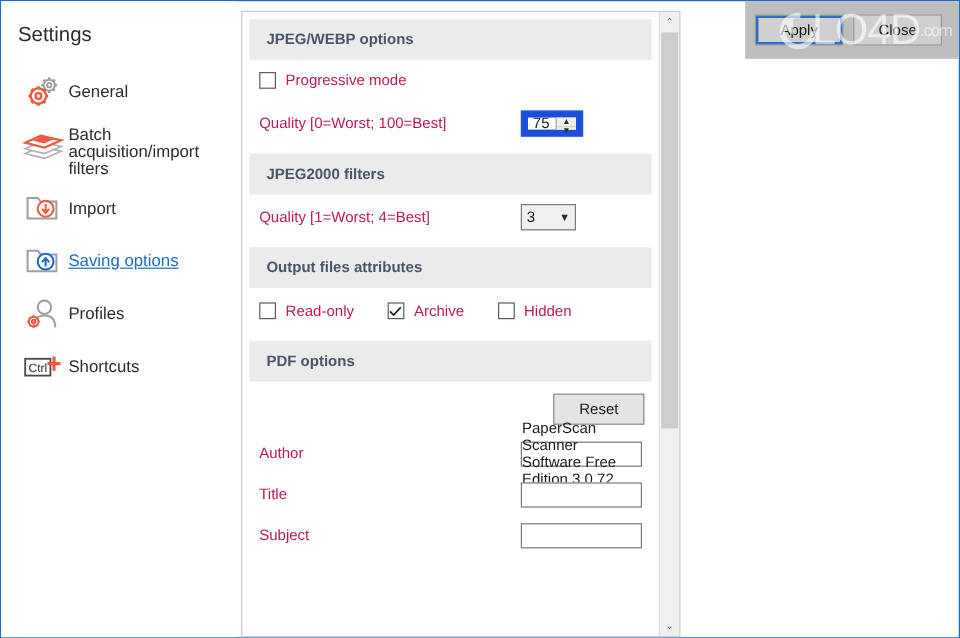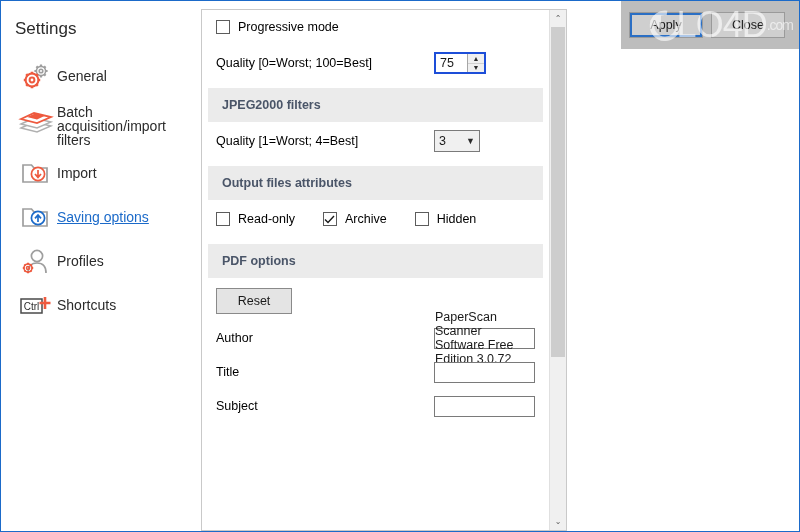--- a/index.html
+++ b/index.html
@@ -92,35 +92,35 @@
     font-size:12.5px;font-weight:bold;
     padding:10px 0 10px 14px;
     margin:6px 6px 0 6px;
   }
   .row{
     display:flex;align-items:center;
     padding:0 14px;height:34px;
     font-size:12.5px;color:#2b2b2b;
   }
   .row.tall{height:38px;}
-  .lbl{color:#000000;font-size:12.5px;}
+  .lbl{color:#be185d;font-size:12.5px;}
   .lbl-w{width:218px;min-width:218px;}
   
   .cb{
     width:14px;height:14px;min-width:14px;
     border:1px solid #5c5c5c;background:#fff;
     display:inline-flex;align-items:center;justify-content:center;
     margin-right:8px;cursor:pointer;box-sizing:border-box;
   }
   .cb svg{display:block;}
   .cb-group{display:flex;align-items:center;margin-right:28px;cursor:pointer;}
   
   .spin{
     display:flex;width:52px;height:22px;
-    border:2px solid #1d4ed8;background:#fff;
+    border:6px solid #1d4ed8;background:#fff;
     box-sizing:border-box;
   }
   .spin input{
     flex:1;min-width:0;border:0;outline:none;
     font-family:inherit;font-size:12.5px;color:#1a1a1a;
     padding:0 4px;background:transparent;
   }
   .spin-btns{
     width:16px;min-width:16px;display:flex;flex-direction:column;
     border-left:1px solid #a6a6a6;background:#f0f0f0;
@@ -140,21 +140,21 @@
   }
   .sel .val{flex:1;}
   .sel .chev{font-size:9px;color:#2b2b2b;}
   
   .tinput{
     height:21px;border:1px solid #7a7a7a;background:#fff;
     display:flex;align-items:center;
     font-size:12.5px;color:#1a1a1a;padding:0 0;
     box-sizing:border-box;width:325px;
   }
-  .reset-row{display:flex;padding:10px 0 7px 14px;}
+  .reset-row{display:flex;justify-content:flex-end;padding:10px 12px 7px 14px;}
   .btn{
     border:1px solid #8a8a8a;background:#e4e4e4;
     font-family:inherit;font-size:12.5px;color:#1a1a1a;
     padding:5px 0;width:76px;text-align:center;cursor:pointer;
     box-sizing:border-box;
   }
   
   .vscroll{
     position:absolute;right:0;top:0;bottom:0;width:17px;
     background:#f0f0f0;border-left:1px solid #e0e0e0;
@@ -308,20 +308,21 @@
           </svg>
         </span>
         <span class="nav-label">Shortcuts</span>
       </div>
     </div>
 
     <div class="content-wrap">
       <div class="scrollarea">
         <div class="scroll-inner">
 
+          <div class="section-head">JPEG/WEBP options</div>
           <div class="row">
             <span class="cb-group">
               <span class="cb"></span>
               <span class="lbl">Progressive mode</span>
             </span>
           </div>
           <div class="row tall">
             <span class="lbl lbl-w">Quality [0=Worst; 100=Best]</span>
             <span class="spin">
               <input type="text" value="75" style="">

